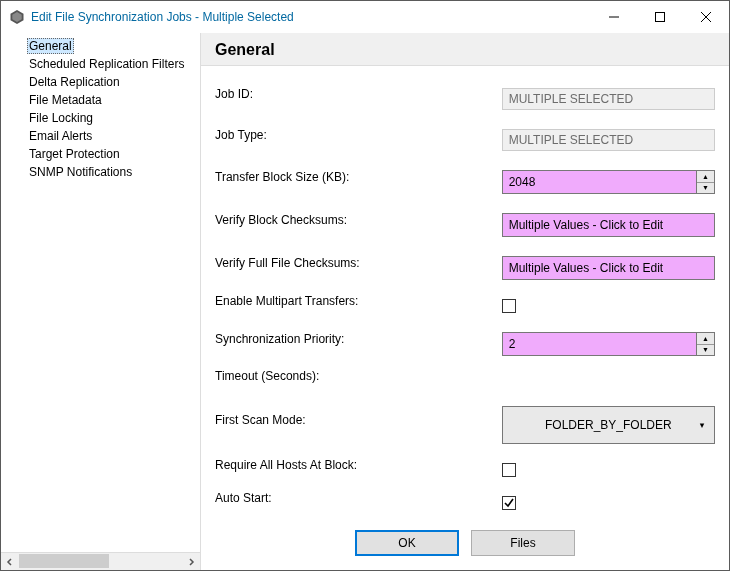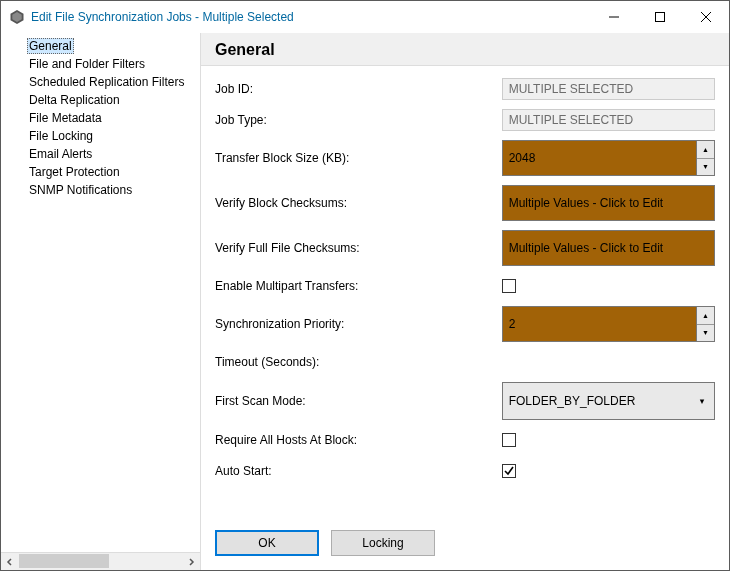--- a/index.html
+++ b/index.html
@@ -115,37 +115,38 @@
   }
   .row .label {
     width: 260px;
     padding-right: 6px;
     white-space: nowrap;
   }
   .row .field {
     width: 228px;
     display: flex;
     align-items: stretch;
+    margin-top: 10px;
   }
   .ro-box {
     flex:1;
     height: 22px;
     background: #f0f0f0;
     border: 1px solid #ccc;
     color: #6d6d6d;
     padding: 0 6px;
     display: flex; align-items: center;
   }
   .txt-input {
     flex: 1;
-    height: 36px;
+    height: 24px;
     border: 1px solid #777;
     padding: 0 6px;
     display: flex; align-items: center;
-    background: #a16207;
+    background: #f0abfc;
   }
   .txt-input.readonly-multi { color: #000; }
   .spinner {
     width: 18px;
     display: flex; flex-direction: column;
     border: 1px solid #777;
     border-left: none;
   }
   .spinner .sp {
     flex:1;
@@ -155,39 +156,40 @@
   }
   .spinner .sp:first-child { border-bottom: 1px solid #999; }
   .select {
     flex:1;
     height: 36px;
     border: 1px solid #777;
     background: #e9e9e9;
     display: flex; align-items: center;
     padding: 18px 6px;
     position: relative;
+    justify-content: center;
   }
   .select .sel-arrow {
     position: absolute; right: 4px; top: 0; bottom: 0;
     width: 16px; display: flex; align-items: center; justify-content: center;
     font-size: 9px;
   }
   .chk {
     width: 14px; height: 14px;
     border: 1px solid #333;
     background: #fff;
     display: inline-flex; align-items: center; justify-content: center;
   }
   .chk svg { width: 10px; height: 10px; display: none; }
   .chk.checked svg { display: block; }
   .footer {
     flex: 0 0 auto;
     padding: 10px 14px 14px 14px;
     display: flex;
-    justify-content: flex-start;
+    justify-content: center;
     gap: 12px;
     border-top: 0;
   }
   .dlg-btn {
     width: 104px; height: 26px;
     border: 1px solid #adadad;
     background: #e1e1e1;
     display: flex; align-items: center; justify-content: center;
     cursor: default;
   }
@@ -226,21 +228,20 @@
           </svg>
       </div>
     </div>
   </div>
 
   <div class="content">
 
     <div class="sidebar">
       <div class="nav-list">
         <div class="nav-item selected"><span>General</span></div>
-        <div class="nav-item"><span>File and Folder Filters</span></div>
         <div class="nav-item"><span>Scheduled Replication Filters</span></div>
         <div class="nav-item"><span>Delta Replication</span></div>
         <div class="nav-item"><span>File Metadata</span></div>
         <div class="nav-item"><span>File Locking</span></div>
         <div class="nav-item"><span>Email Alerts</span></div>
         <div class="nav-item"><span>Target Protection</span></div>
         <div class="nav-item"><span>SNMP Notifications</span></div>
       </div>
       <div class="sidebar-scroll">
         <div class="sb-btn">
@@ -355,18 +356,18 @@
                   <polyline points="1,5 4,8 9,1" fill="none" stroke="#000" stroke-width="1.6"></polyline>
                 </svg>
             </span>
           </div>
         </div>
 
       </div>
 
       <div class="footer">
         <div class="dlg-btn primary">OK</div>
-        <div class="dlg-btn">Locking</div>
+        <div class="dlg-btn">Files</div>
       </div>
     </div>
 
   </div>
 </div>
 
 </body></html>

